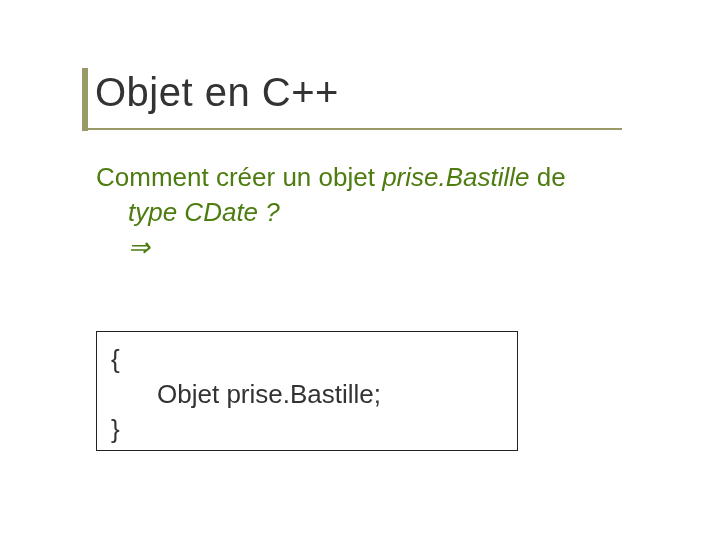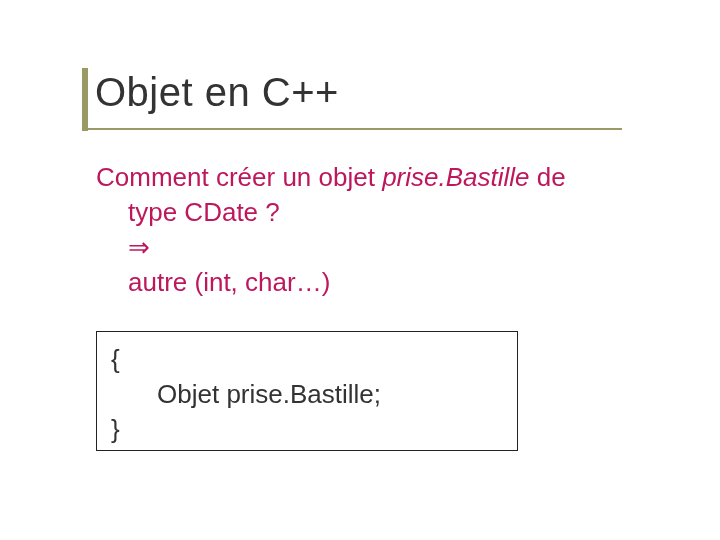--- a/index.html
+++ b/index.html
@@ -42,27 +42,28 @@
     height: 2px;
     background: #9a9a66;
   }
   .body {
     position: absolute;
     left: 96px;
     top: 160px;
     width: 545px;
     font-size: 26px;
     line-height: 1.35;
-    color: #be185d;
+    color: #4d7c0f;
   }
   .body .italic {
     font-style: italic;
   }
   .indent-block {
     padding-left: 32px;
+    font-style: italic;
   }
   .arrow-line {
     display: flex;
     align-items: flex-start;
   }
   .arrow-glyph {
     flex: 0 0 auto;
     font-family: Arial, sans-serif;
     font-size: 26px;
     padding-right: 10px;
@@ -100,21 +101,20 @@
   <div class="title-rule"></div>
 
   <div class="body">
     <div>
       <span>Comment créer un objet </span><span class="italic">prise.Bastille</span><span> de</span>
     </div>
     <div class="indent-block">type CDate ?</div>
     <div class="arrow-line indent-block">
       <span class="arrow-glyph">⇒</span>
     </div>
-    <div class="indent-block">autre (int, char…)</div>
   </div>
 
   <div class="code-box">
     <div>{</div>
     <div class="code-line-indent">
       <span>Objet </span><span class="italic">prise.Bastille</span><span>;</span>
     </div>
     <div>}</div>
   </div>
 

